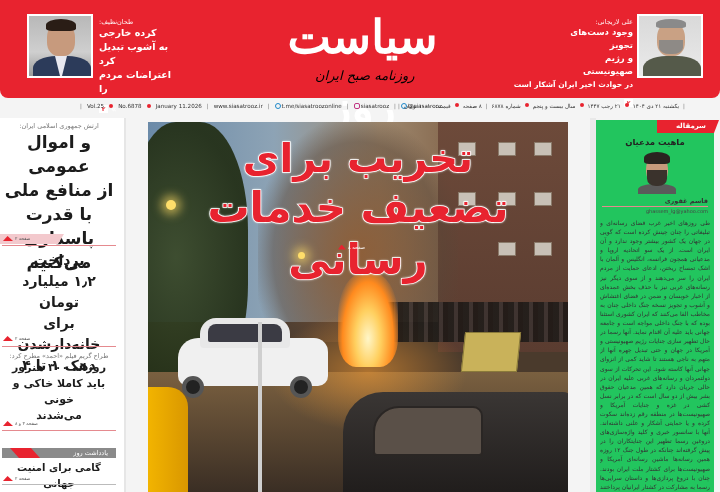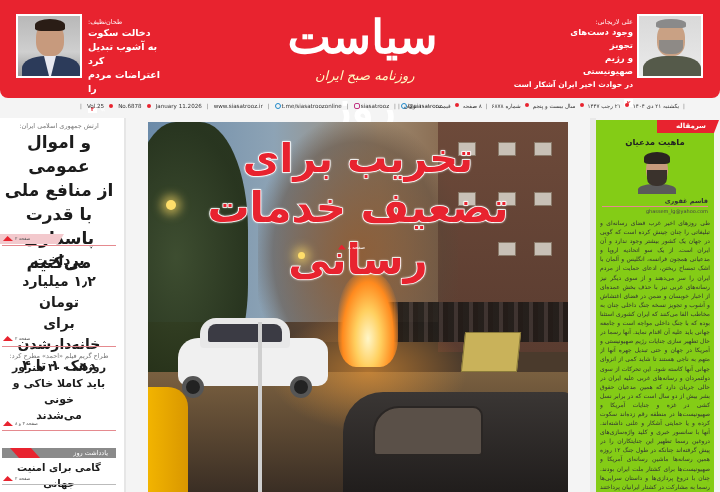--- a/index.html
+++ b/index.html
@@ -1,42 +1,42 @@
 <!DOCTYPE html>
 <html><head>
 <meta charset="utf-8">
 <style>
   * { box-sizing: border-box; margin: 0; padding: 0; }
   html, body { width: 720px; height: 492px; overflow: hidden; background: #f2f2f2; font-family: "DejaVu Sans", sans-serif; }
   .page { position: relative; width: 720px; height: 492px; background: #f4f4f4; }
 
   
   .masthead { position: absolute; left: 0; top: 0; width: 720px; height: 98px; background: #e8232f; border-bottom-left-radius: 8px; border-bottom-right-radius: 8px; }
-  .masthead .left-teaser { position: absolute; left: 16px; top: 14px; width: 150px; height: 70px; }
+  .masthead .left-teaser { position: absolute; left: 27px; top: 14px; width: 150px; height: 70px; }
   .portrait { position: absolute; width: 66px; height: 64px; border: 2px solid #fff; overflow: hidden; background: #8a8a8a; }
   .portrait .bg { position: absolute; inset: 0; background: linear-gradient(180deg,#b8b8b8 0%,#cfcfcf 60%,#9a9a9a 100%); }
   .portrait .head { position: absolute; left: 18px; top: 6px; width: 28px; height: 34px; border-radius: 45% 45% 40% 40%; background: #c79a7d; }
   .portrait .hair { position: absolute; left: 17px; top: 3px; width: 30px; height: 12px; border-radius: 50% 50% 20% 20%; background: #2a1d16; }
   .portrait .suit { position: absolute; left: 4px; top: 40px; width: 58px; height: 30px; border-radius: 40% 40% 0 0; background: #2c3b5a; }
   .portrait .shirt { position: absolute; left: 26px; top: 40px; width: 12px; height: 24px; background: #e8e8f0; clip-path: polygon(0 0,100% 0,50% 100%); }
   .portrait.right .bg { background: linear-gradient(180deg,#d9d9d9 0%,#eaeaea 100%); }
   .portrait.right .suit { background: #555a4a; }
   .portrait.right .hair { background: #8a8a8a; height: 9px; }
   .portrait.right .head { background: #c9a184; }
   .portrait.right .beard { position: absolute; left: 20px; top: 24px; width: 24px; height: 14px; border-radius: 0 0 45% 45%; background: #8e8a86; }
   .teaser-text { position: absolute; color: #fff; direction: rtl; text-align: right; }
   .teaser-kicker { font-size: 6.5px; opacity: .95; }
   .teaser-line { font-size: 9.5px; font-weight: bold; line-height: 14px; }
   .page-ref { display: inline-flex; align-items: center; gap: 3px; margin-top: 2px; }
   .page-box { display: inline-block; width: 9px; height: 8px; background: #fff; color: #e8232f; font-size: 6px; text-align: center; line-height: 8px; font-weight: bold; }
   .chev { color: #fff; font-size: 9px; line-height: 8px; }
 
   .logo { position: absolute; left: 255px; top: 2px; width: 215px; height: 94px; color: #fff; text-align: center; direction: rtl; }
   .logo .main { font-family: "DejaVu Serif", serif; font-size: 46px; font-weight: bold; line-height: 70px; letter-spacing: -2px; }
-  .logo .sub { position: absolute; left: 60px; top: 66px; font-family: "DejaVu Serif", serif; font-size: 13px; color: #fef9c3; font-style: italic; }
+  .logo .sub { position: absolute; left: 60px; top: 66px; font-family: "DejaVu Serif", serif; font-size: 13px; color: #000000; font-style: italic; }
 
   
   .infobar { position: absolute; left: 0; top: 100px; width: 720px; height: 14px; display: flex; align-items: center; font-size: 5.6px; color: #333; }
   .infobar .ltr { position: absolute; left: 80px; top: 3px; display: flex; gap: 5px; align-items: center; white-space: nowrap; }
   .infobar .rtl { position: absolute; left: 398px; top: 3px; direction: rtl; white-space: nowrap; display: flex; gap: 4px; }
   .dot { display: inline-block; width: 4px; height: 4px; border-radius: 50%; background: #e8232f; vertical-align: middle; }
   .sep { color: #777; }
   .soc { display: inline-block; width: 6px; height: 6px; border-radius: 50%; border: 1px solid #1e88c9; vertical-align: middle; margin-right: 1px; }
   .soc.ig { border-color: #c13584; border-radius: 2px; }
 
@@ -78,21 +78,21 @@
   .dumpster { position: absolute; left: 315px; top: 210px; width: 56px; height: 40px; background: #c9b25a; transform: skewX(-6deg); border: 1px solid #8a7a3a; }
   .pole { position: absolute; left: 110px; top: 200px; width: 4px; height: 170px; background: #cfcfcf; }
   .crowd { position: absolute; left: 240px; top: 180px; width: 180px; height: 40px; background: repeating-linear-gradient(90deg,#1c1a18 0 6px,#3a3230 6px 10px,#1a1614 10px 15px); opacity: .85; }
   .photo-head { position: absolute; left: 0; top: 12px; width: 420px; text-align: center; direction: rtl; font-weight: 900; color: #e8232f; -webkit-text-stroke: 1.5px #fff; paint-order: stroke fill; text-shadow: 0 0 2px #fff, 0 0 3px #fff; }
   .photo-head .l1 { font-size: 40px; line-height: 48px; }
   .photo-head .l2 { font-size: 42px; line-height: 52px; }
   .photo-pg { position: absolute; left: 190px; top: 122px; font-size: 5px; color: #fff; display: flex; gap: 2px; align-items: center; }
   .photo-pg .tri { width: 8px; height: 5px; background: #e8232f; clip-path: polygon(0 100%,45% 0,100% 100%); }
 
   
-  .editorial { position: absolute; left: 596px; top: 120px; width: 118px; height: 372px; background: #84cc16; }
+  .editorial { position: absolute; left: 596px; top: 120px; width: 118px; height: 372px; background: #22c55e; }
   .ed-tag { position: absolute; left: 61px; top: 0; width: 57px; height: 13px; background: #e8232f; color: #fff; font-size: 7px; font-weight: bold; direction: rtl; text-align: right; padding-right: 8px; line-height: 13px; }
   .ed-tag:after { content:""; position:absolute; right:-5px; top:0; border-right:0; border-left:5px solid #e8232f; border-bottom:13px solid transparent; }
   .ed-title { position: absolute; left: 0; top: 17px; width: 118px; text-align: center; font-size: 8.5px; font-weight: bold; color: #222; direction: rtl; }
   .ed-photo { position: absolute; left: 40px; top: 32px; width: 42px; height: 42px; overflow: hidden; }
   .ed-photo .head { position:absolute; left:10px; top:4px; width:22px; height:28px; border-radius:45%; background:#c89a7c; }
   .ed-photo .hair { position:absolute; left:8px; top:0; width:26px; height:12px; border-radius:50% 50% 20% 20%; background:#2a2420; }
   .ed-photo .beard { position:absolute; left:11px; top:18px; width:20px; height:16px; border-radius:0 0 45% 45%; background:#3a322c; }
   .ed-photo .body { position:absolute; left:2px; top:32px; width:38px; height:14px; border-radius:40% 40% 0 0; background:#5a5a5a; }
   .ed-author { position: absolute; left: 0; top: 77px; width: 112px; text-align: right; font-size: 6.5px; font-weight: bold; color: #333; direction: rtl; }
   .ed-rule { position: absolute; left: 6px; top: 86px; width: 106px; height: 1px; background: #e58a8f; }
@@ -110,21 +110,21 @@
       <div class="portrait" style="left:0;top:0;">
         <div class="bg"></div>
           <div class="suit"></div>
           <div class="shirt"></div>
           <div class="head"></div>
           <div class="hair"></div>
       </div>
       <div class="teaser-text" style="left:72px;top:4px;width:80px;text-align:left;direction:ltr;">
         <div style="direction:rtl;text-align:left;">
           <div class="teaser-kicker">طحان‌نظیف:</div>
-          <div class="teaser-line">دخالت سکوت</div>
+          <div class="teaser-line">کرده خارجی</div>
           <div class="teaser-line">به آشوب تبدیل کرد</div>
           <div class="teaser-line">اعتراضات مردم را</div>
         </div>
         <div class="page-ref">
           <span class="page-box">۲</span>
           <span class="chev">«</span>
         </div>
       </div>
     </div>
 

